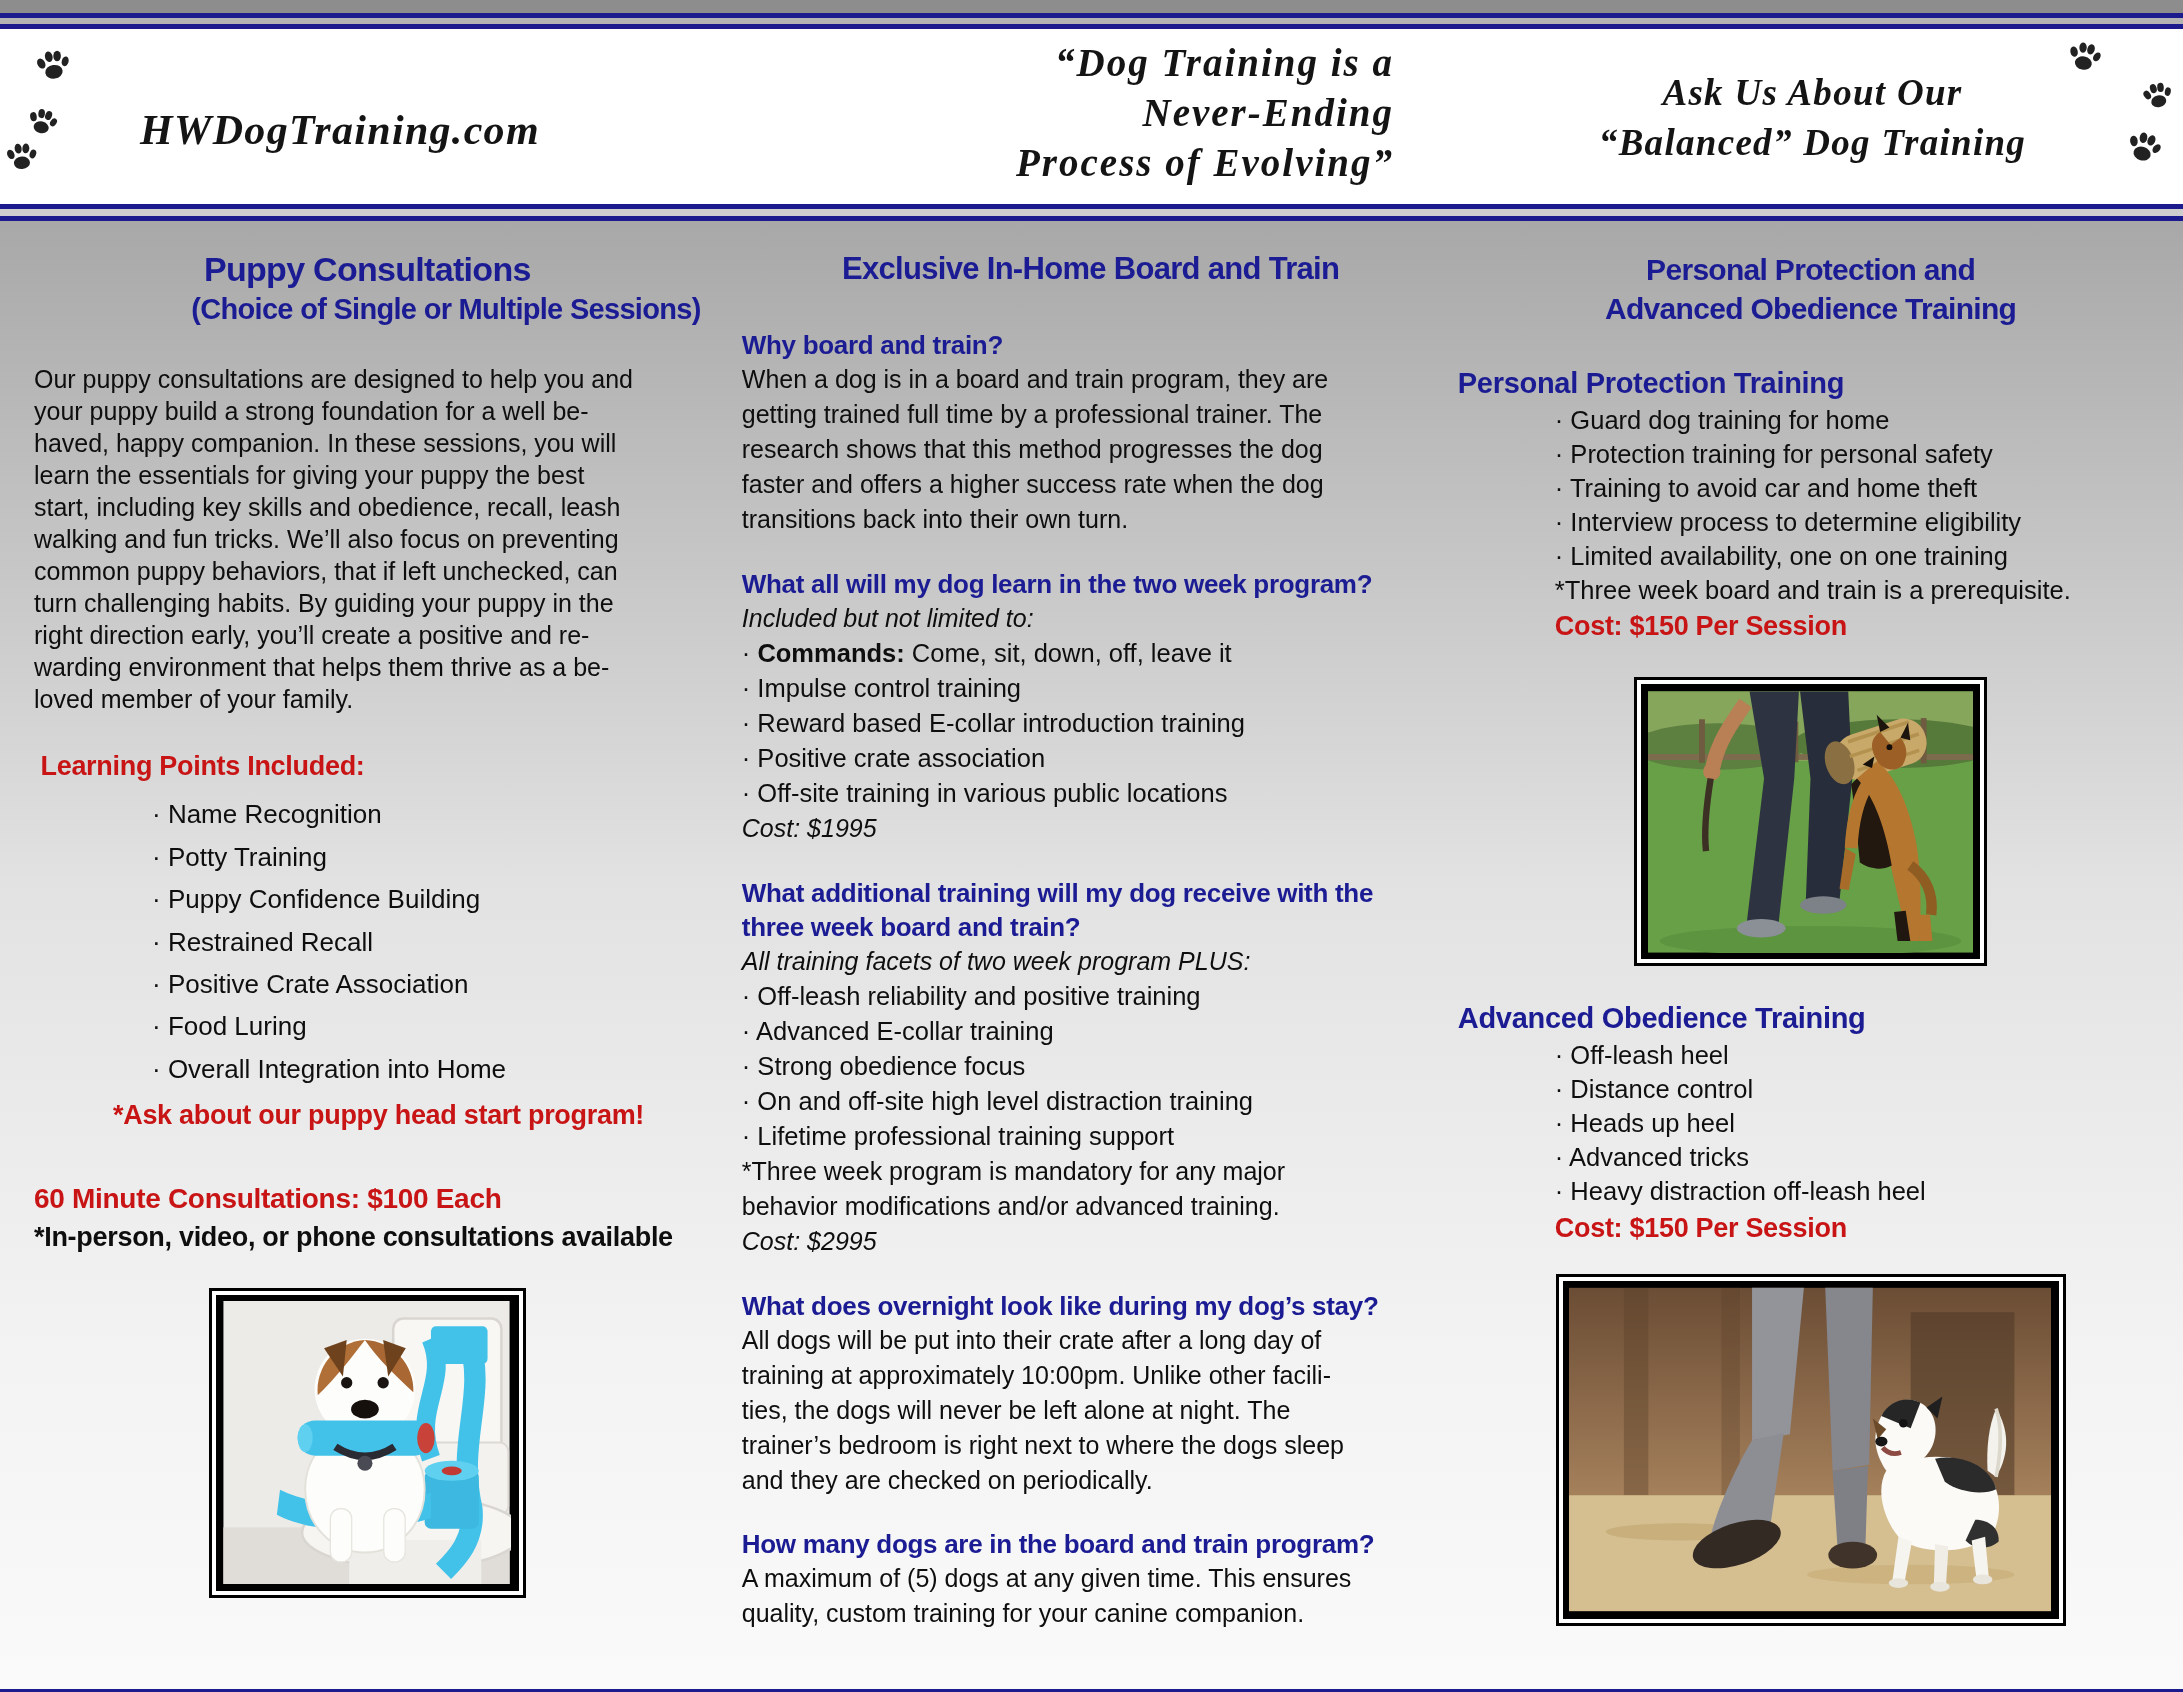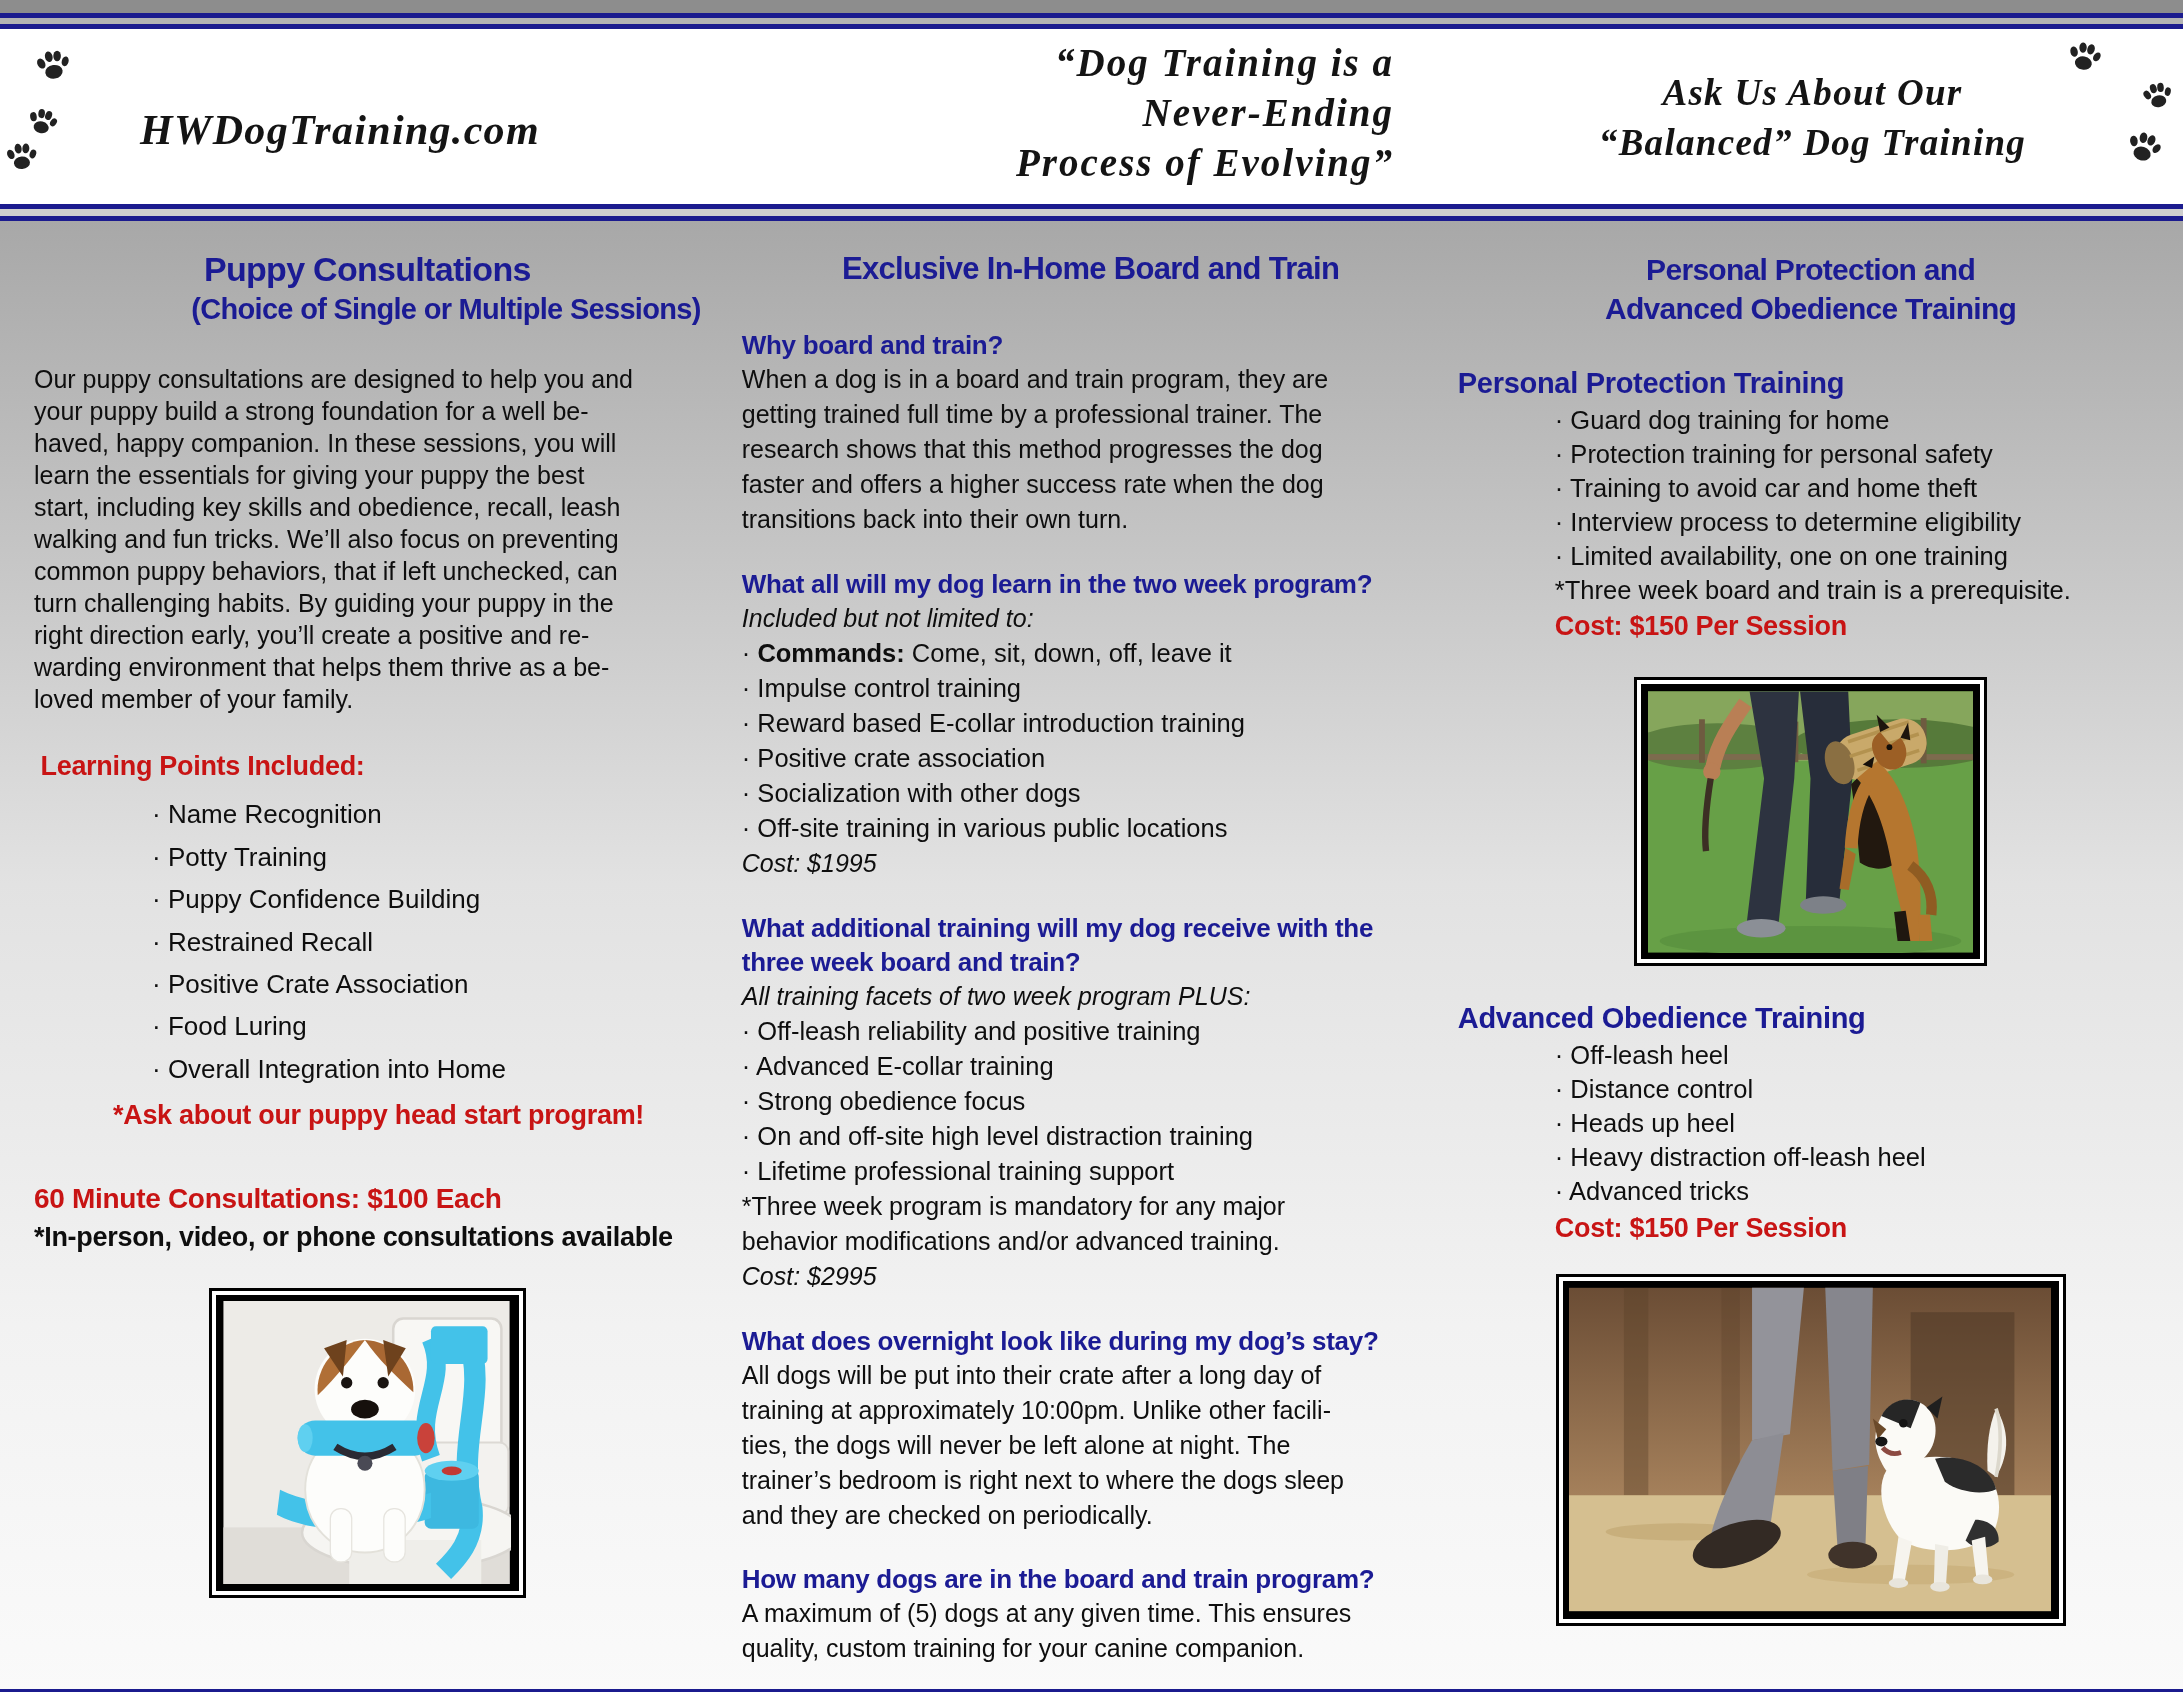--- a/index.html
+++ b/index.html
@@ -220,21 +220,20 @@
 research shows that this method progresses the dog
 faster and offers a higher success rate when the dog
 transitions back into their own turn.</p>
 
     <p class="q navy" style="margin:30px 0 0;">What all will my dog learn in the two week program?</p>
     <p class="body-txt2 italic" style="margin:0;">Included but not limited to:</p>
     <div class="li"><span>· </span><span class="b">Commands:</span><span> Come, sit, down, off, leave it</span></div>
     <div class="li">· Impulse control training</div>
     <div class="li">· Reward based E-collar introduction training</div>
     <div class="li">· Positive crate association</div>
-    <div class="li">· Socialization with other dogs</div>
     <div class="li">· Off-site training in various public locations</div>
     <p class="body-txt2 italic" style="margin:0;">Cost: $1995</p>
 
     <p class="q navy pre" style="margin:30px 0 0;">What additional training will my dog receive with the
 three week board and train?</p>
     <p class="body-txt2 italic" style="margin:0;">All training facets of two week program PLUS:</p>
     <div class="li">· Off-leash reliability and positive training</div>
     <div class="li">· Advanced E-collar training</div>
     <div class="li">· Strong obedience focus</div>
     <div class="li">· On and off-site high level distraction training</div>
@@ -312,22 +311,22 @@
           <path d="M468 430 L466 385 L486 385 L490 430 Z" fill="#b5762f"></path>
         </svg>
       </div>
     </div>
 
     <p class="q navy" style="margin:35px 0 0;font-size:29px;">Advanced Obedience Training</p>
     <div style="margin:2.6px 0 0 97px;">
       <div class="li">· Off-leash heel</div>
       <div class="li">· Distance control</div>
       <div class="li">· Heads up heel</div>
+      <div class="li">· Advanced tricks</div>
       <div class="li">· Heavy distraction off-leash heel</div>
-      <div class="li">· Advanced tricks</div>
       <p class="q red" style="margin:2.6px 0 0;font-size:27px;">Cost: $150 Per Session</p>
     </div>
 
     <div class="frame ph3">
       <div class="frame-inner">
         <svg role="img" width="482" height="325" viewBox="0 0 790 530" aria-label="small dog heeling off leash beside handler">
           <defs>
             <linearGradient id="barnbg" x1="0" y1="0" x2="0" y2="1">
               <stop offset="0" stop-color="#6b4d35"></stop>
               <stop offset="1" stop-color="#a8835d"></stop>

